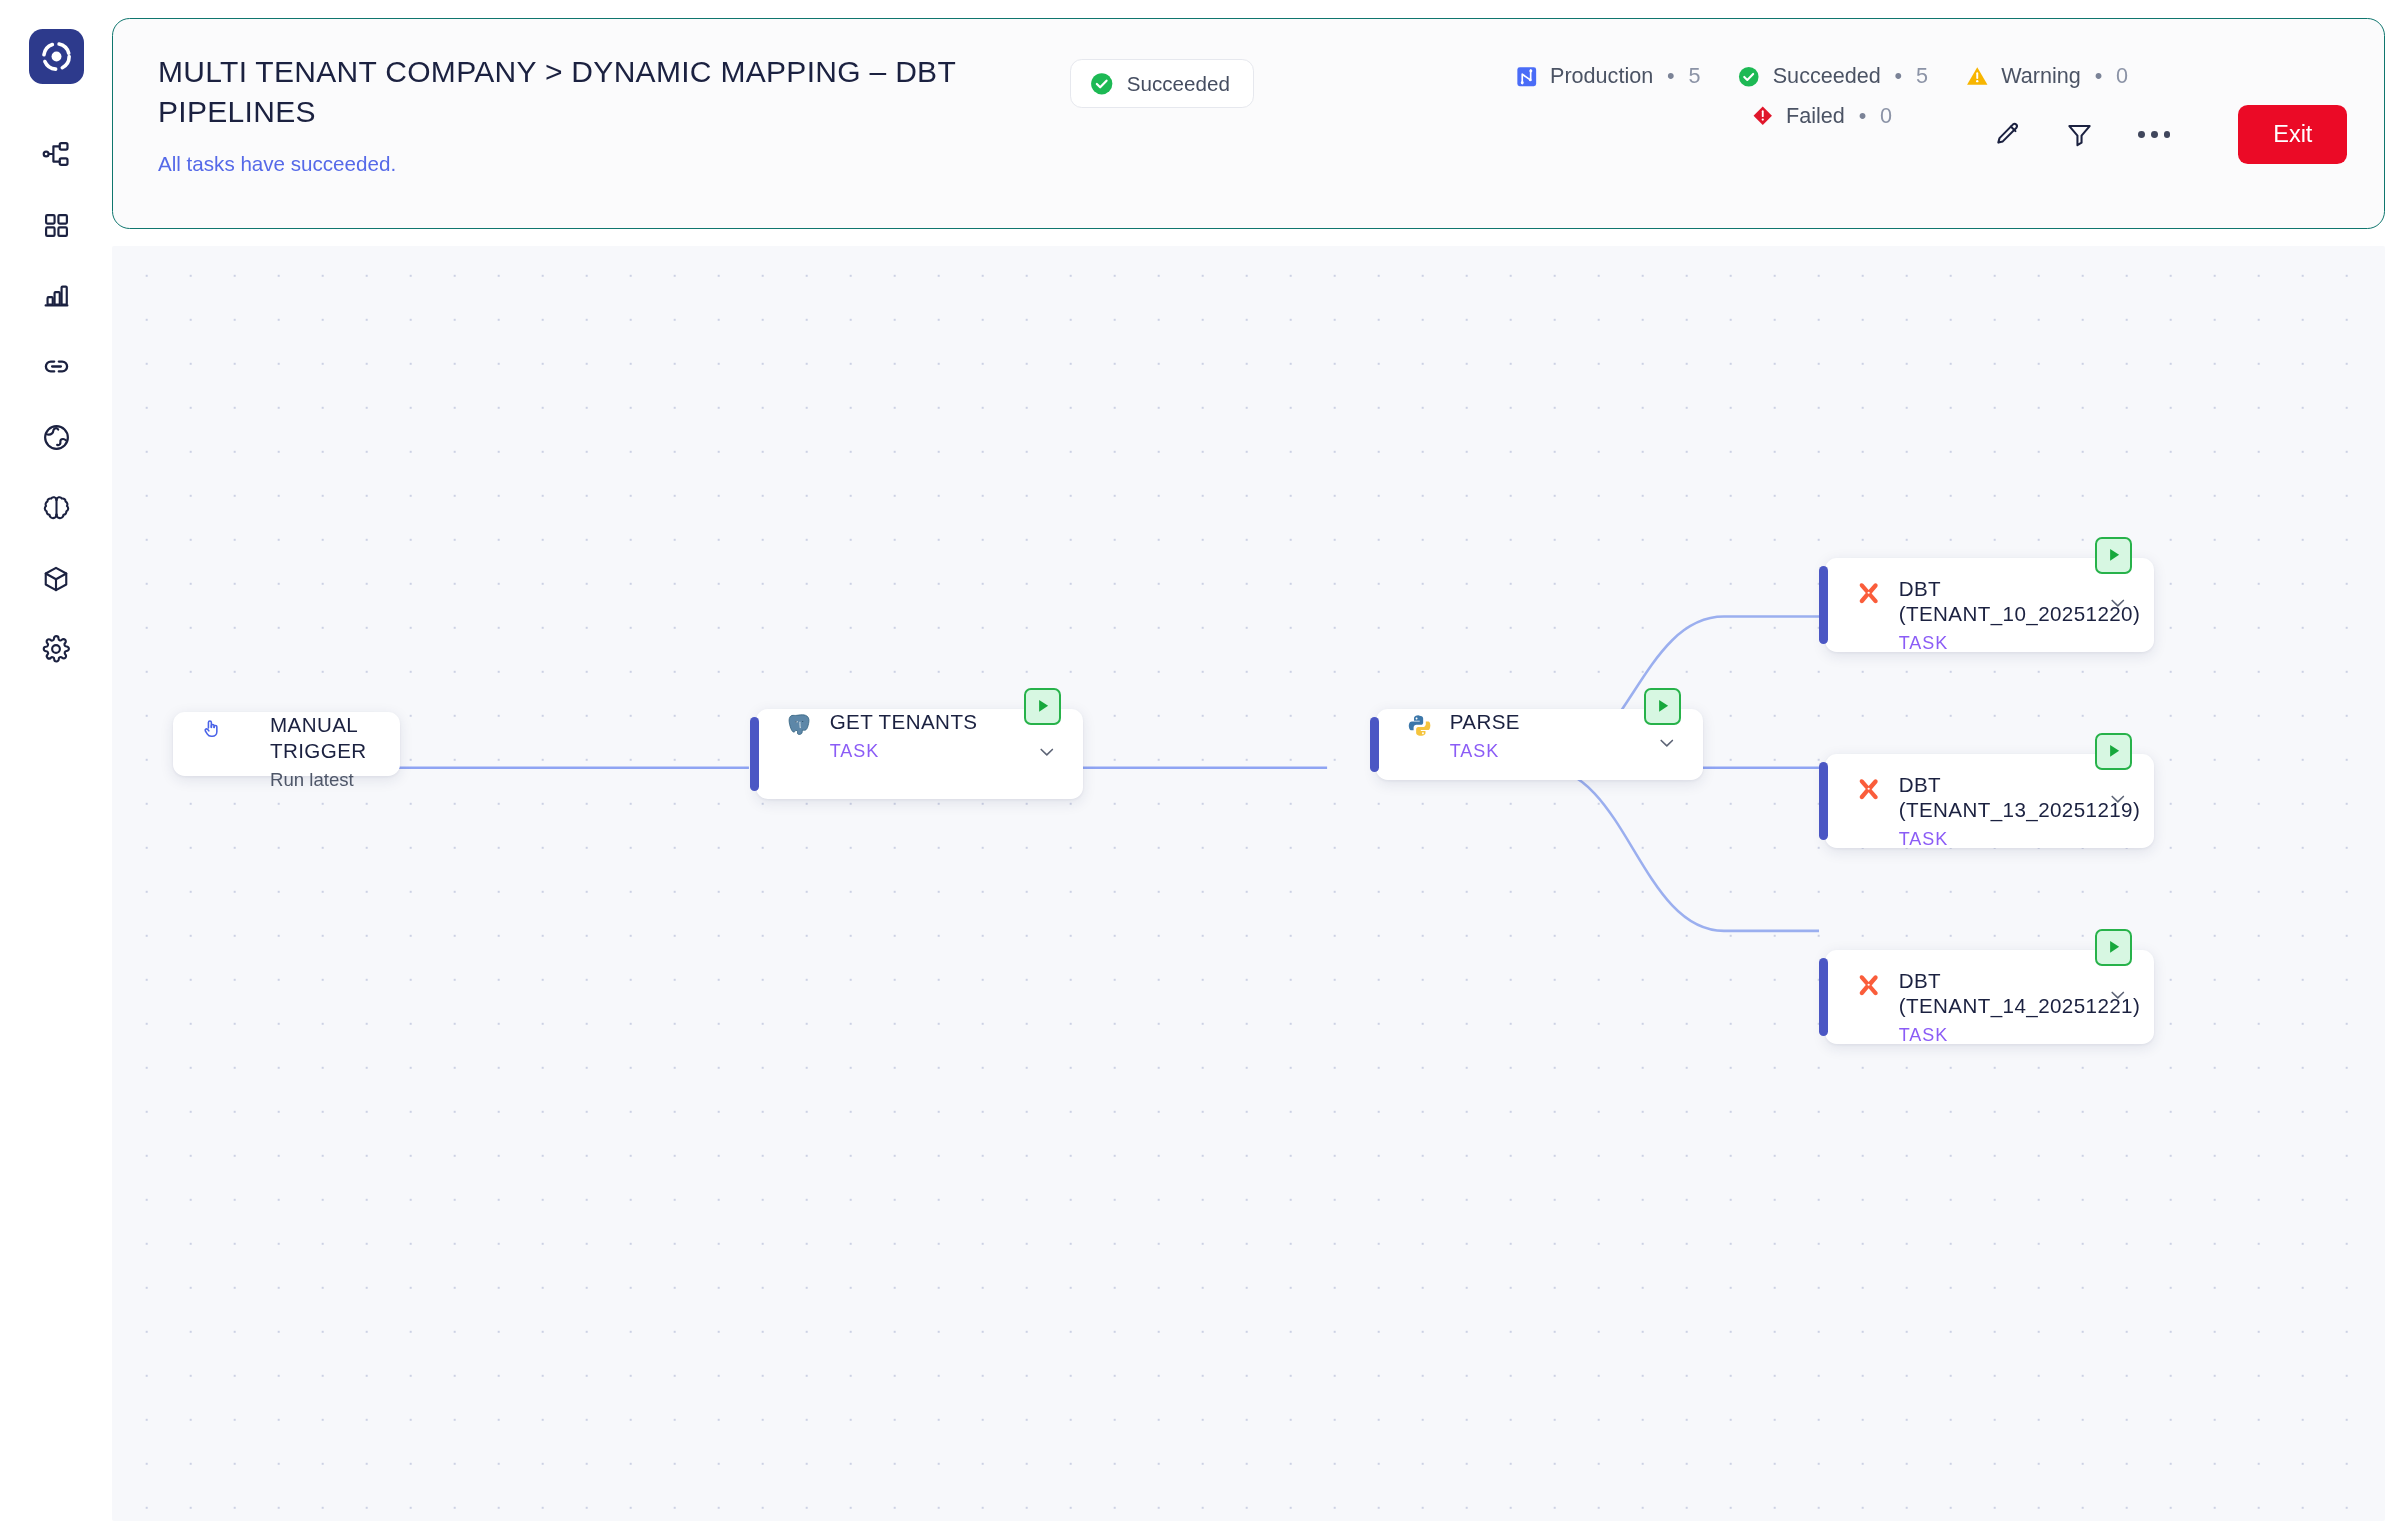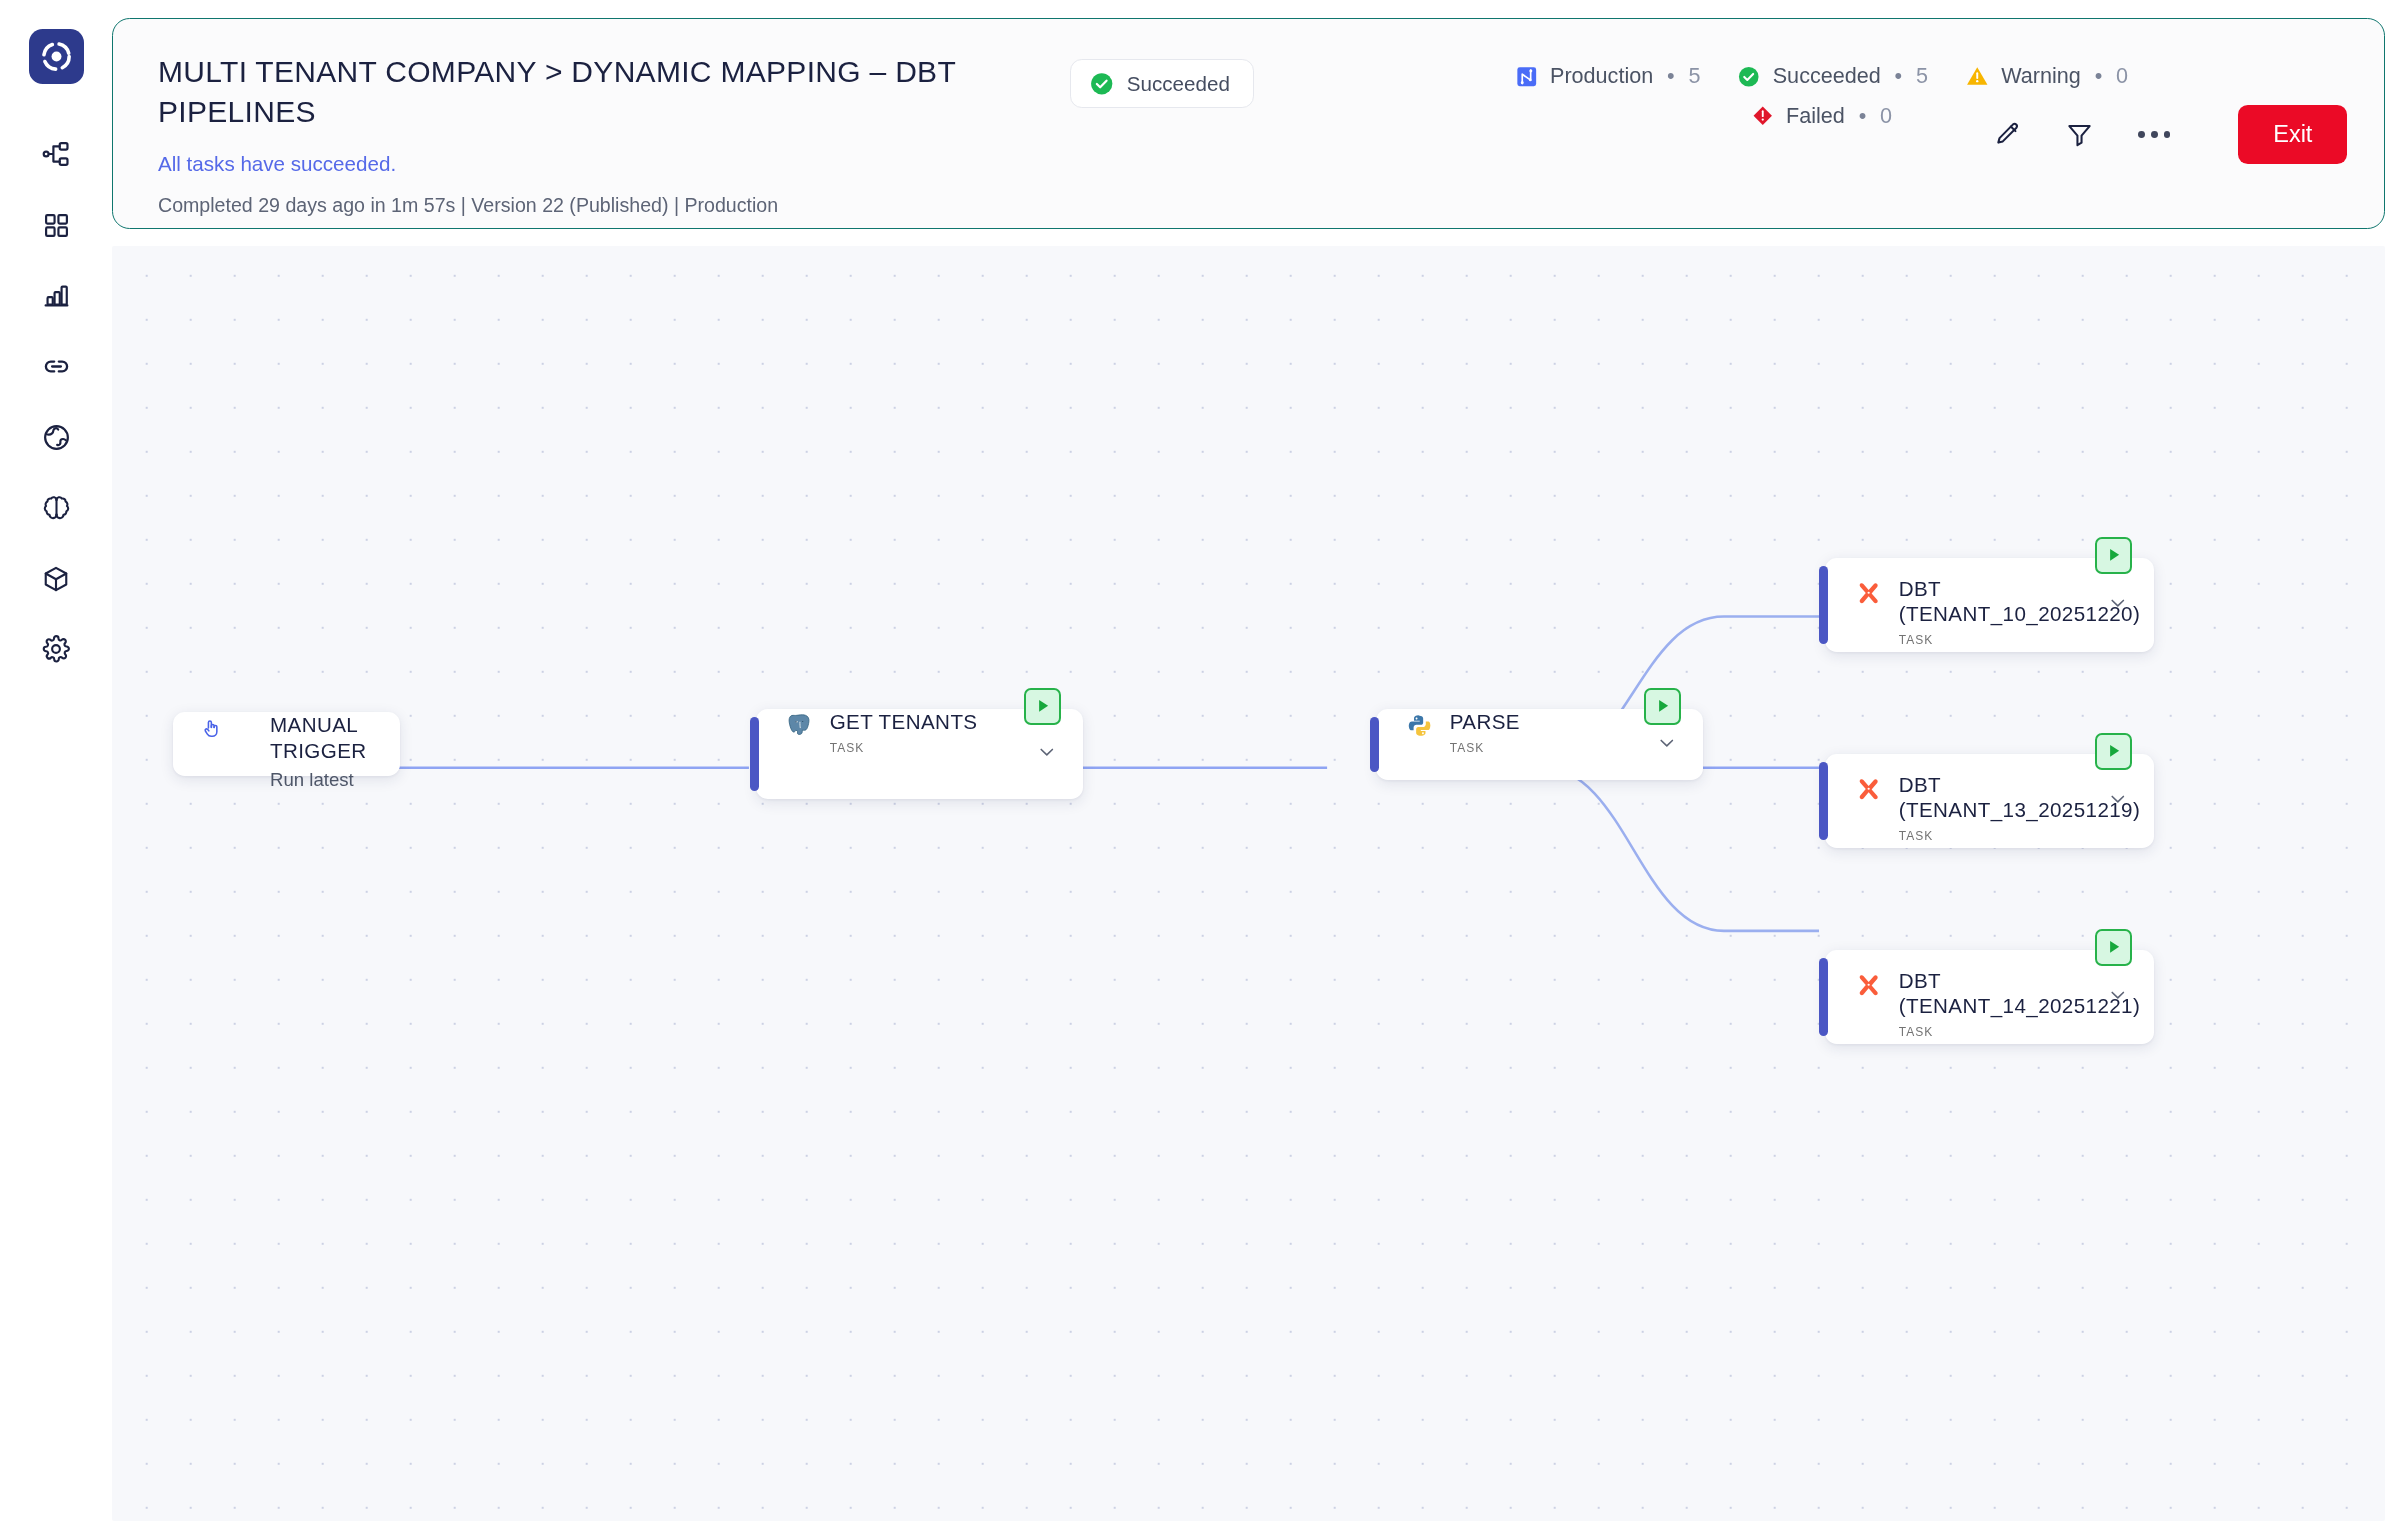--- a/index.html
+++ b/index.html
@@ -184,21 +184,21 @@
   }
   .node-ico { width: 29px; height: 29px; flex: 0 0 29px; margin-top: 2px; display:flex; align-items:center; justify-content:center; }
   .node-texts { display:flex; flex-direction: column; gap: 5.9px; }
   .node-title {
     font-size: 20.6px;
     color: #1b2140;
     letter-spacing: 0.4px;
     line-height: 25.5px;
     white-space: pre-line;
   }
-  .node-sub { font-size: 12px; color: #737373; letter-spacing: 1px; }
+  .node-sub { font-size: 18px; color: #8b5cf6; letter-spacing: 1px; }
   .node-sub.dim { color: #4e5668; letter-spacing: 0; font-size: 18.6px; }
   .chev {
     position: absolute;
     right: 25.5px;
     top: 50%;
     transform: translateY(-50%);
     cursor: pointer;
   }
   .run-badge {
     position: absolute;
@@ -290,21 +290,20 @@
   </nav>
 
   <div class="main">
 
     <header class="header">
       <div class="hdr-row">
 
         <div class="title-block">
           <h1 class="page-title">MULTI TENANT COMPANY &gt; DYNAMIC MAPPING – DBT PIPELINES</h1>
           <div class="subtitle-ok">All tasks have succeeded.</div>
-          <div class="meta-line">Completed 29 days ago in 1m 57s | Version 22 (Published)  |  Production</div>
         </div>
 
         <div class="status-pill">
           <svg width="25.5" height="25.5" viewBox="0 0 24 24">
             <circle cx="12" cy="12" r="10" fill="#1db954"></circle>
             <path d="M7.4 12.2l3.1 3.1 6-6.2" stroke="#ffffff" stroke-width="2.1" fill="none" stroke-linecap="round" stroke-linejoin="round"></path>
           </svg>
           <span class="lbl">Succeeded</span>
         </div>
 

